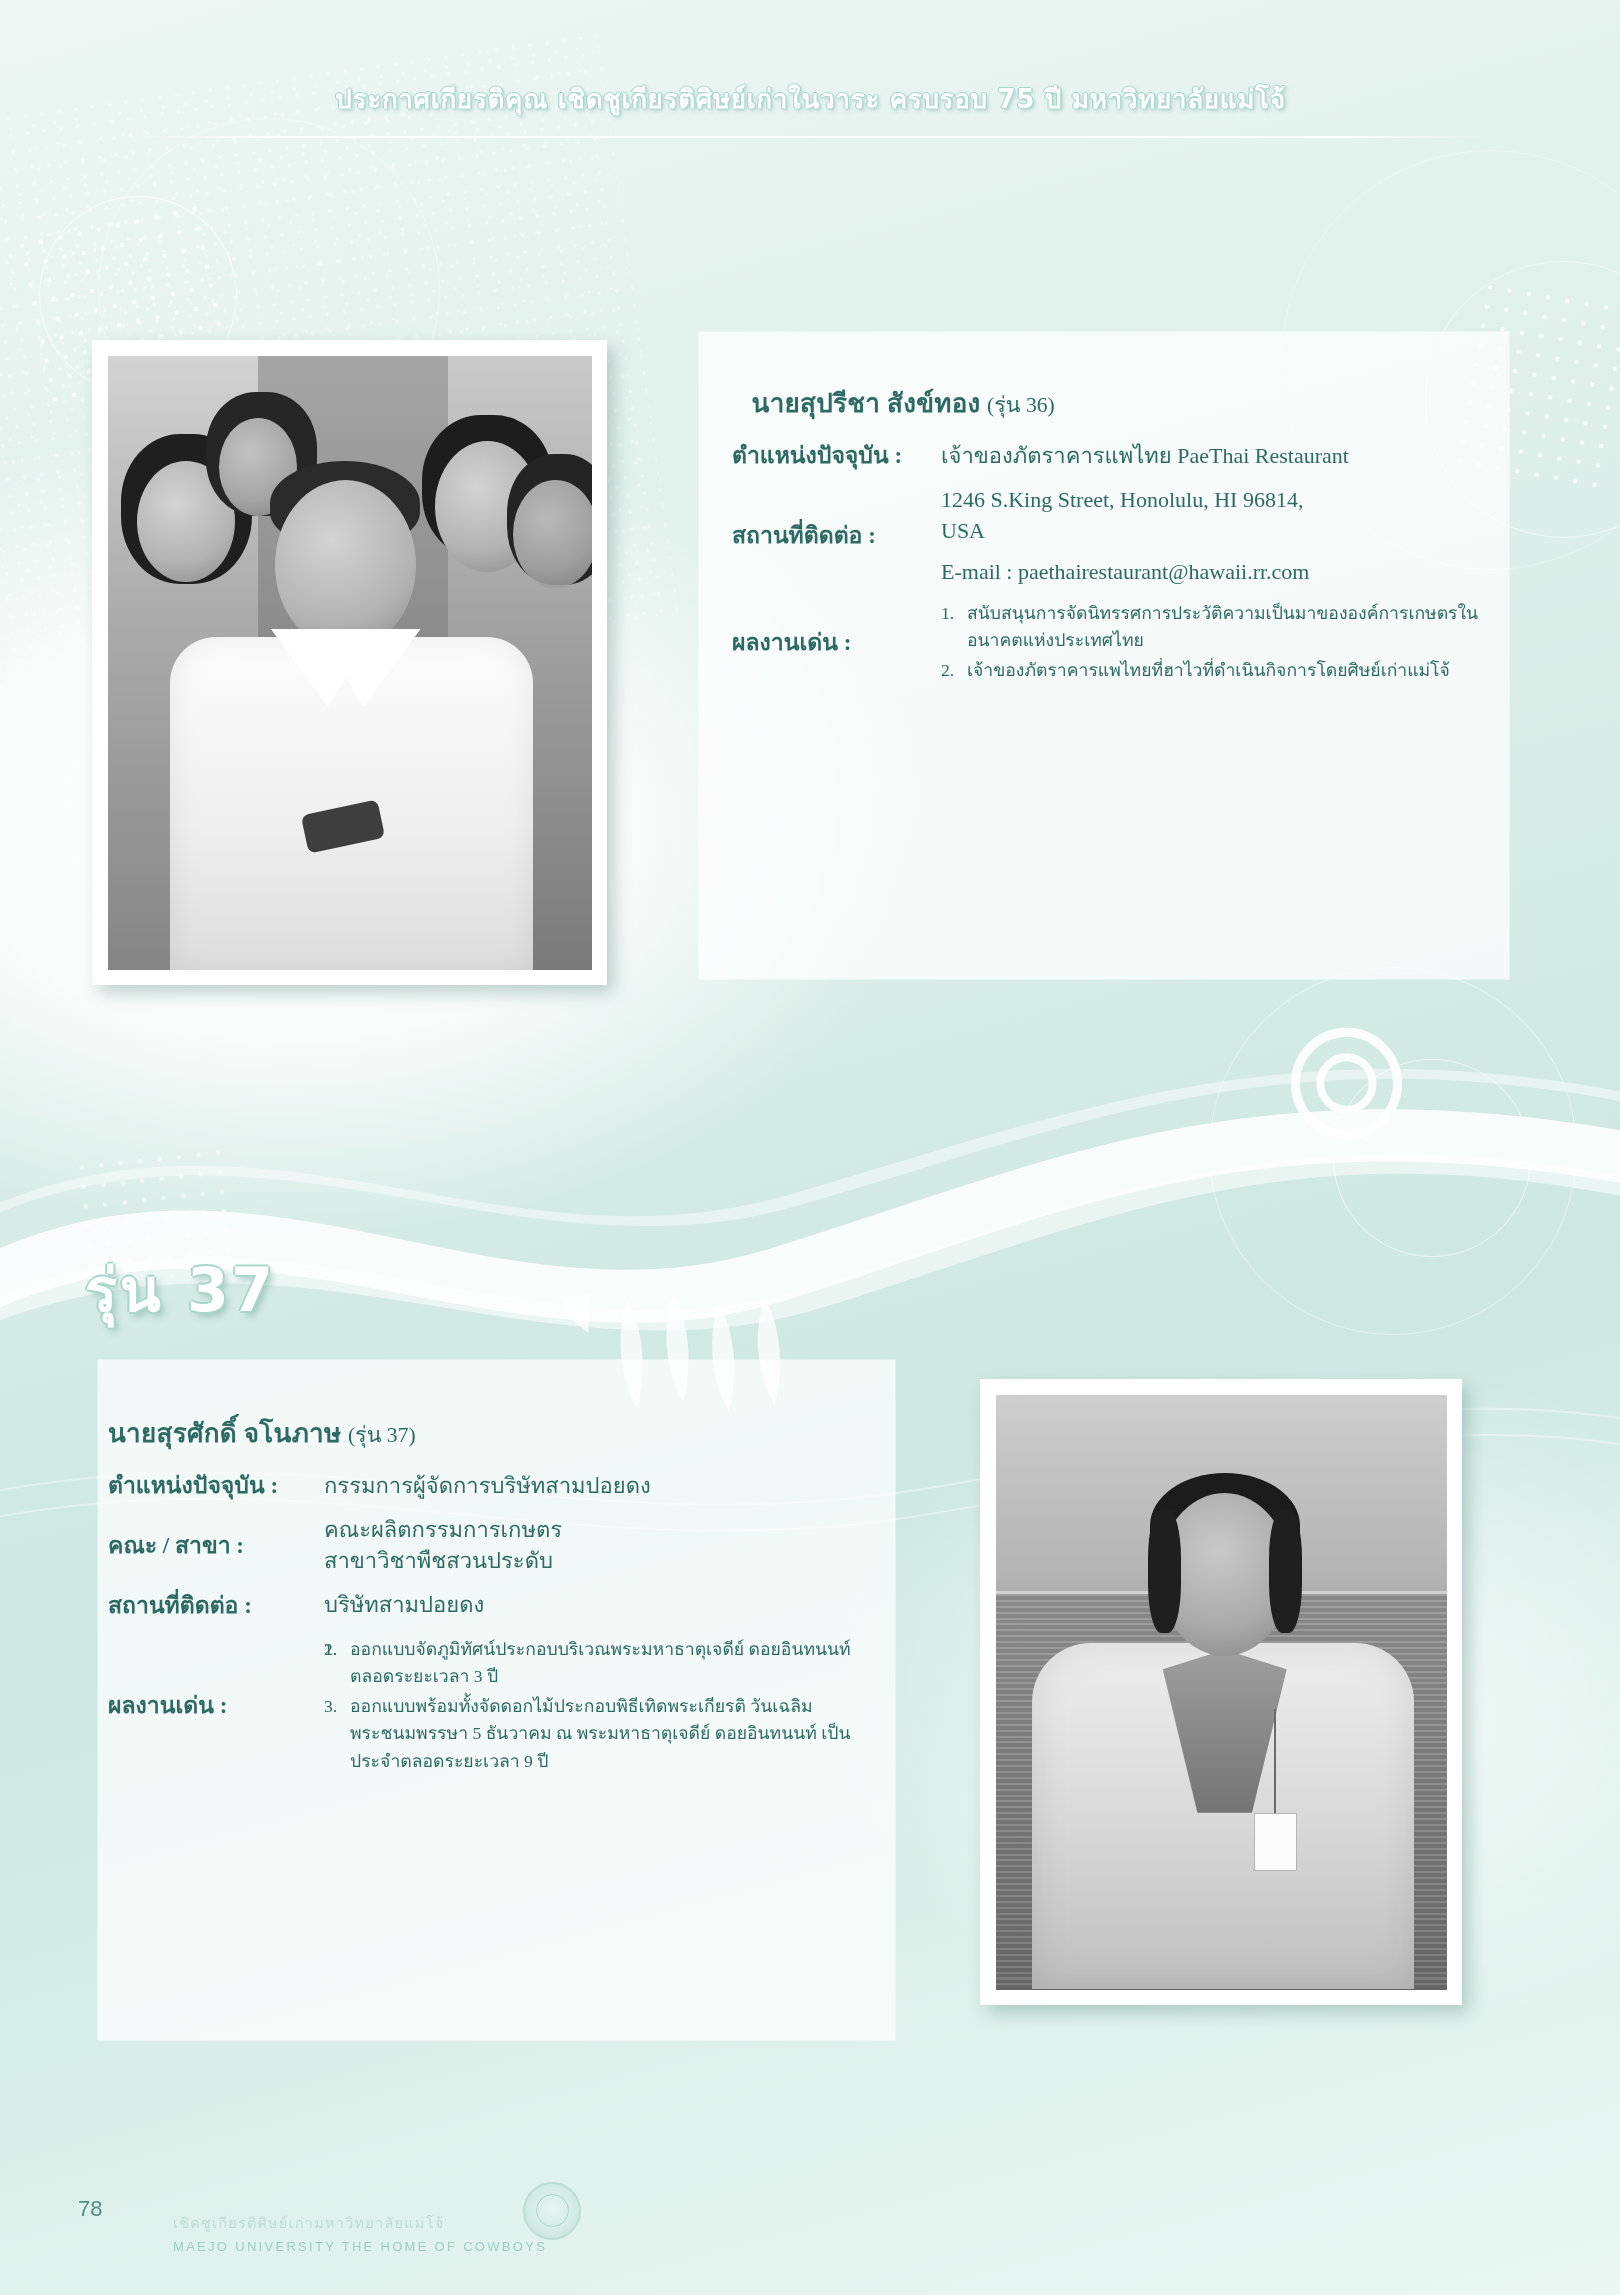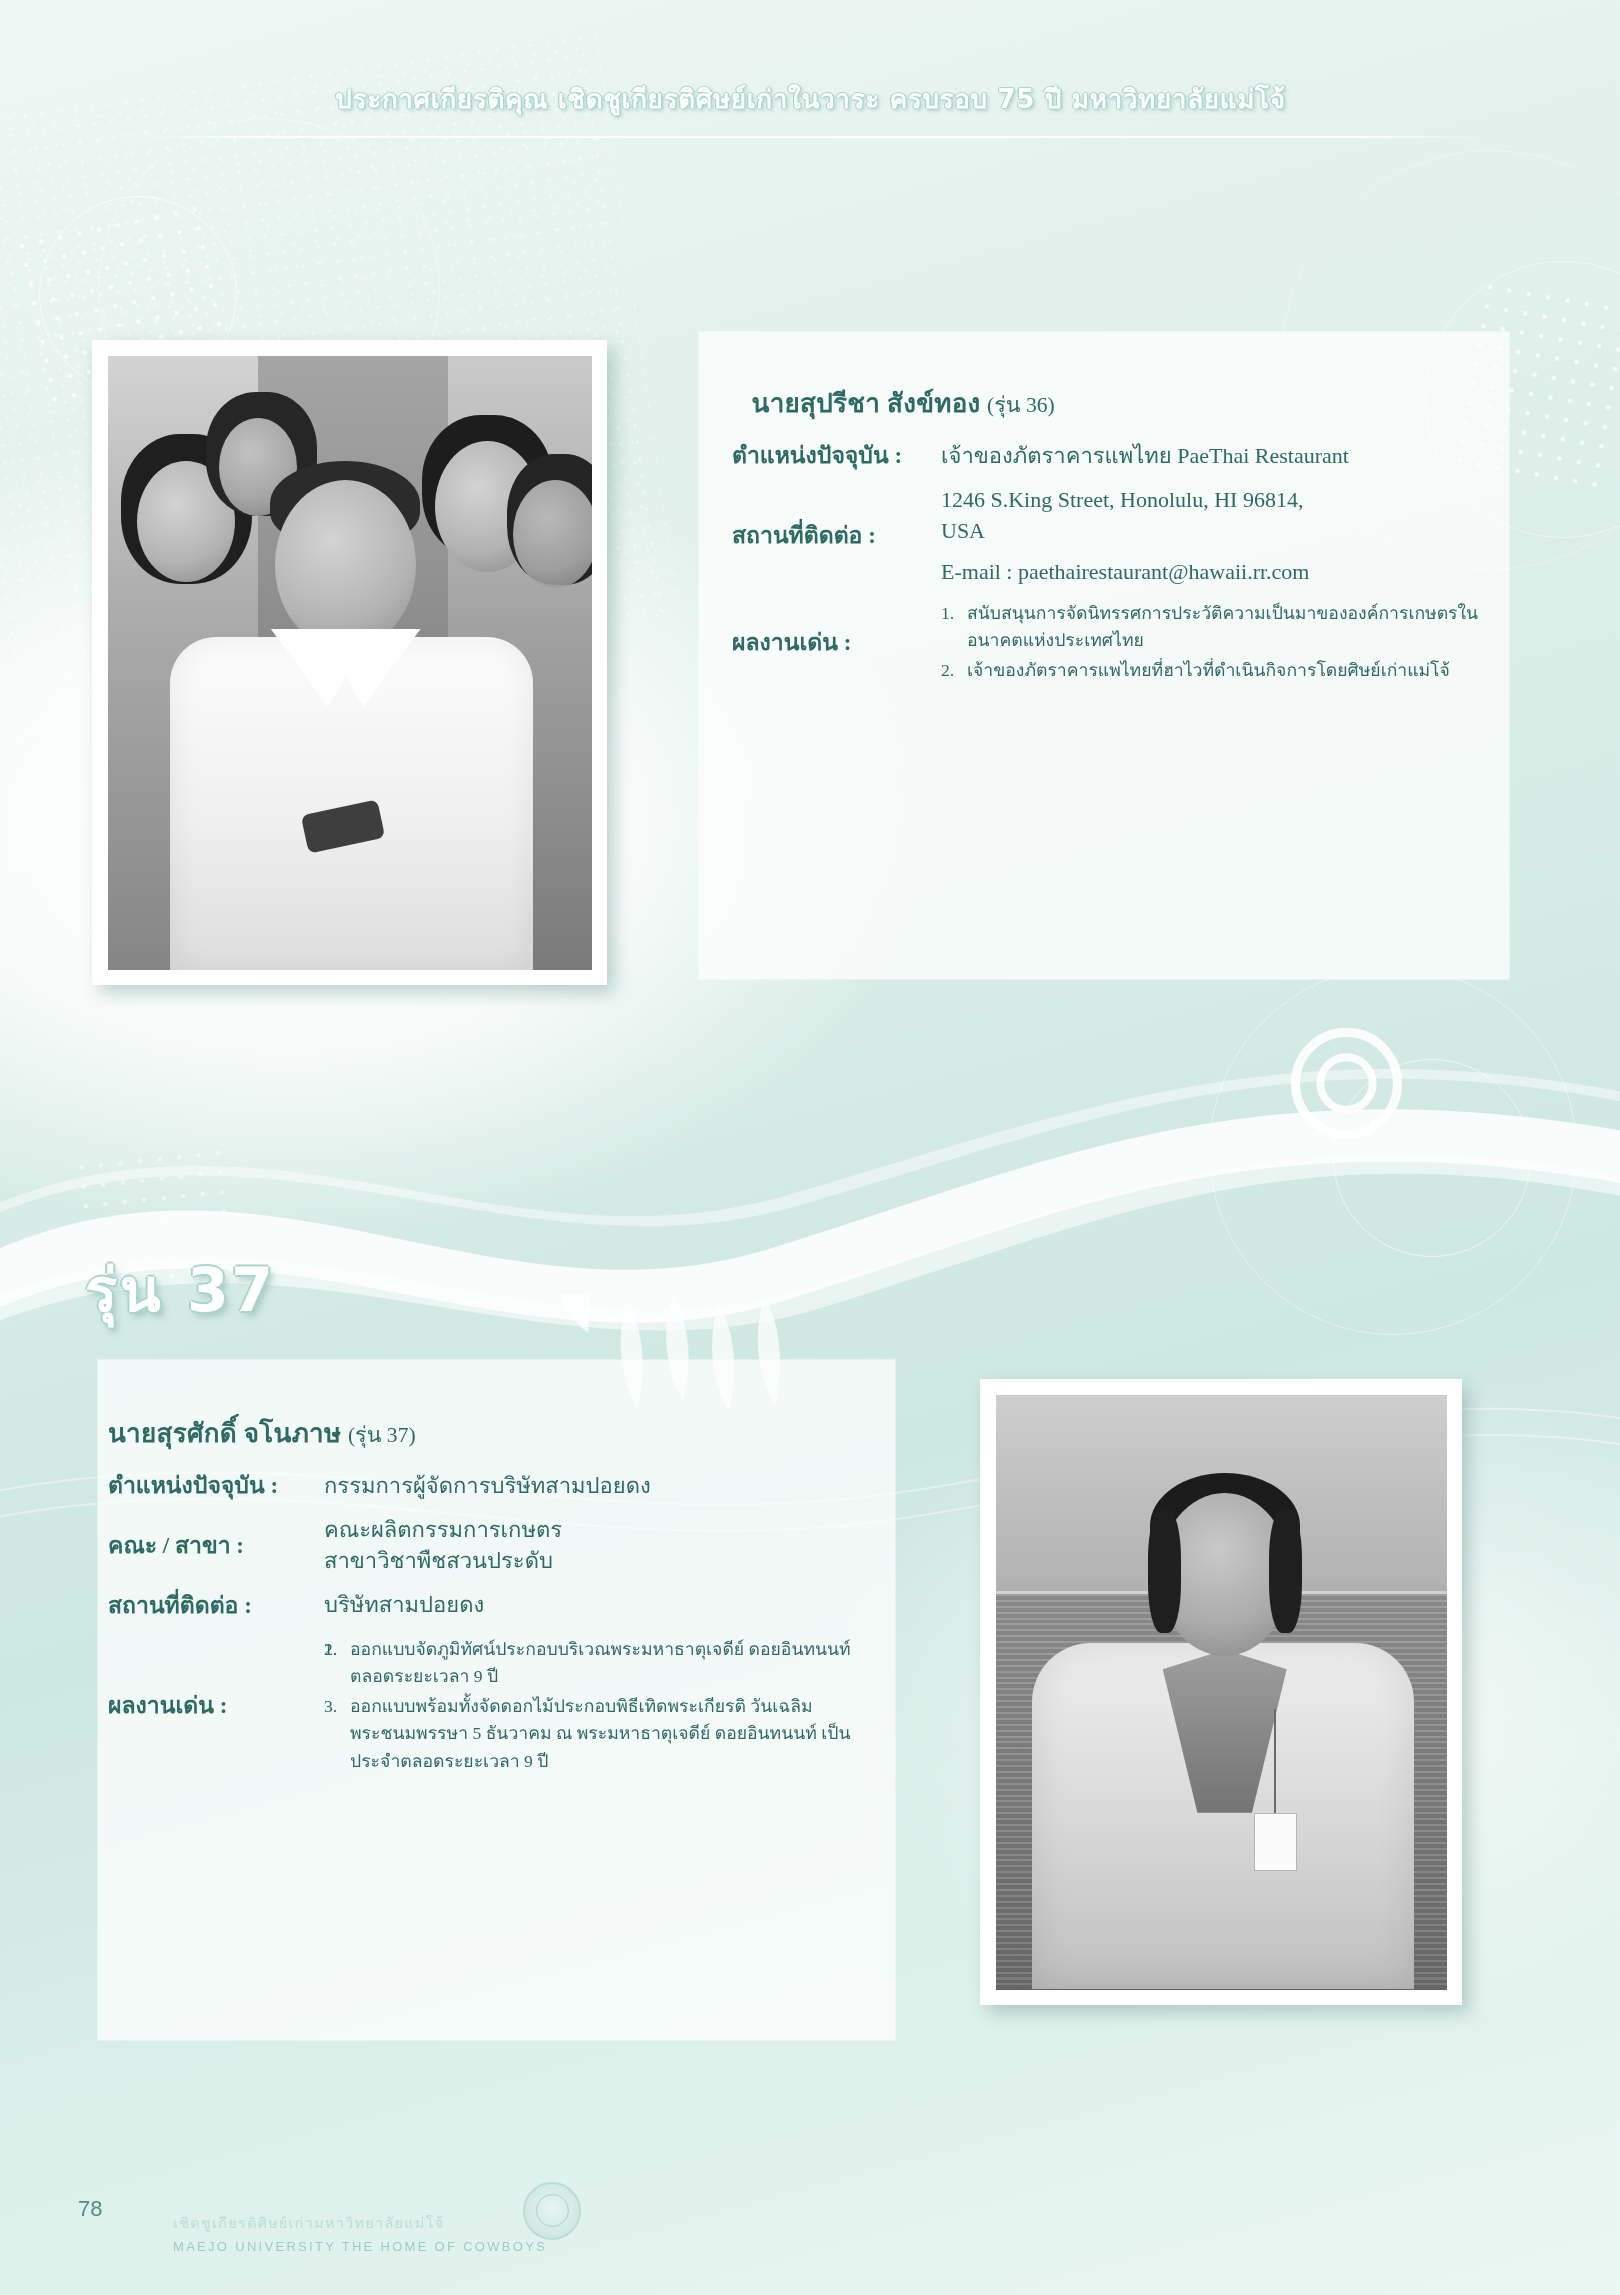--- a/index.html
+++ b/index.html
@@ -448,21 +448,21 @@
     <div class="row">
       <div class="row-label">สถานที่ติดต่อ :</div>
       <div class="row-value">บริษัทสามปอยดง</div>
     </div>
 
     <div class="row">
       <div class="row-label">ผลงานเด่น :</div>
       <div class="row-value">
         <ol class="works">
           <li><span class="num">1.</span></li>
-          <li><span class="num">2.</span><span>ออกแบบจัดภูมิทัศน์ประกอบบริเวณพระมหาธาตุเจดีย์ ดอยอินทนนท์ตลอดระยะเวลา 9 ปี</span></li>
+          <li><span class="num">2.</span><span>ออกแบบจัดภูมิทัศน์ประกอบบริเวณพระมหาธาตุเจดีย์ ดอยอินทนนท์ตลอดระยะเวลา 3 ปี</span></li>
           <li><span class="num">3.</span><span>ออกแบบพร้อมทั้งจัดดอกไม้ประกอบพิธีเทิดพระเกียรติ วันเฉลิมพระชนมพรรษา 5 ธันวาคม ณ พระมหาธาตุเจดีย์ ดอยอินทนนท์ เป็นประจำตลอดระยะเวลา 9 ปี</span></li>
         </ol>
       </div>
     </div>
   </div>
 
   <div class="footer">
     <div class="page-number">78</div>
     <div class="footer-brand">
       <div class="brand-thai">เชิดชูเกียรติศิษย์เก่ามหาวิทยาลัยแม่โจ้</div>

